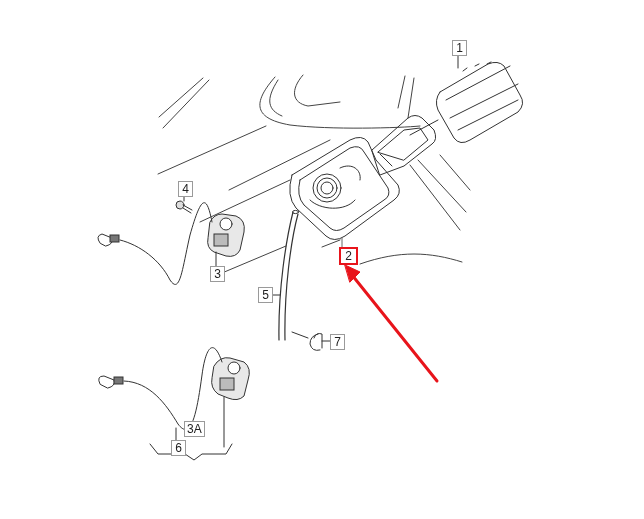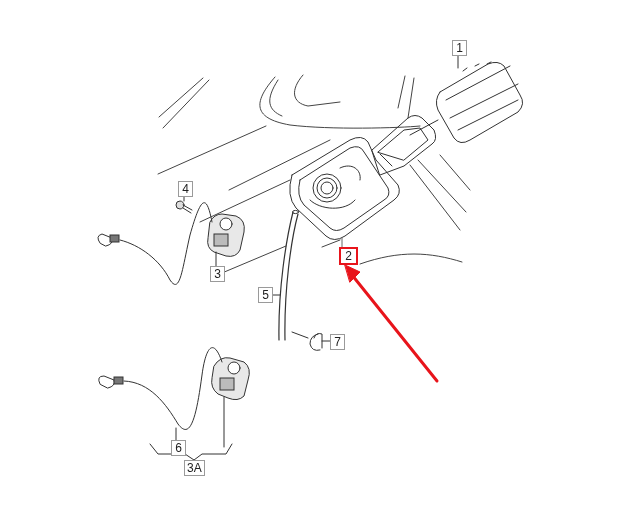--- a/index.html
+++ b/index.html
@@ -113,18 +113,18 @@
 
     <g>
       <line x1="437" y1="381" x2="352" y2="275" stroke="#e8141b" stroke-width="3"></line>
       <polygon points="345,265 360,272 350,282" fill="#e8141b" stroke="#e8141b"></polygon>
     </g>
   </svg>
 
   <div class="label" style="left:452px;top:40px;">1</div>
   <div class="label hl" style="left:339px;top:247px;width:11px;">2</div>
   <div class="label" style="left:210px;top:266px;">3</div>
-  <div class="label" style="left:184px;top:460px;">3A</div>
+  <div class="label" style="left:184px;top:421px;">3A</div>
   <div class="label" style="left:178px;top:181px;">4</div>
   <div class="label" style="left:258px;top:287px;">5</div>
   <div class="label" style="left:171px;top:440px;">6</div>
   <div class="label" style="left:330px;top:334px;">7</div>
 </div>
 
 </body></html>

